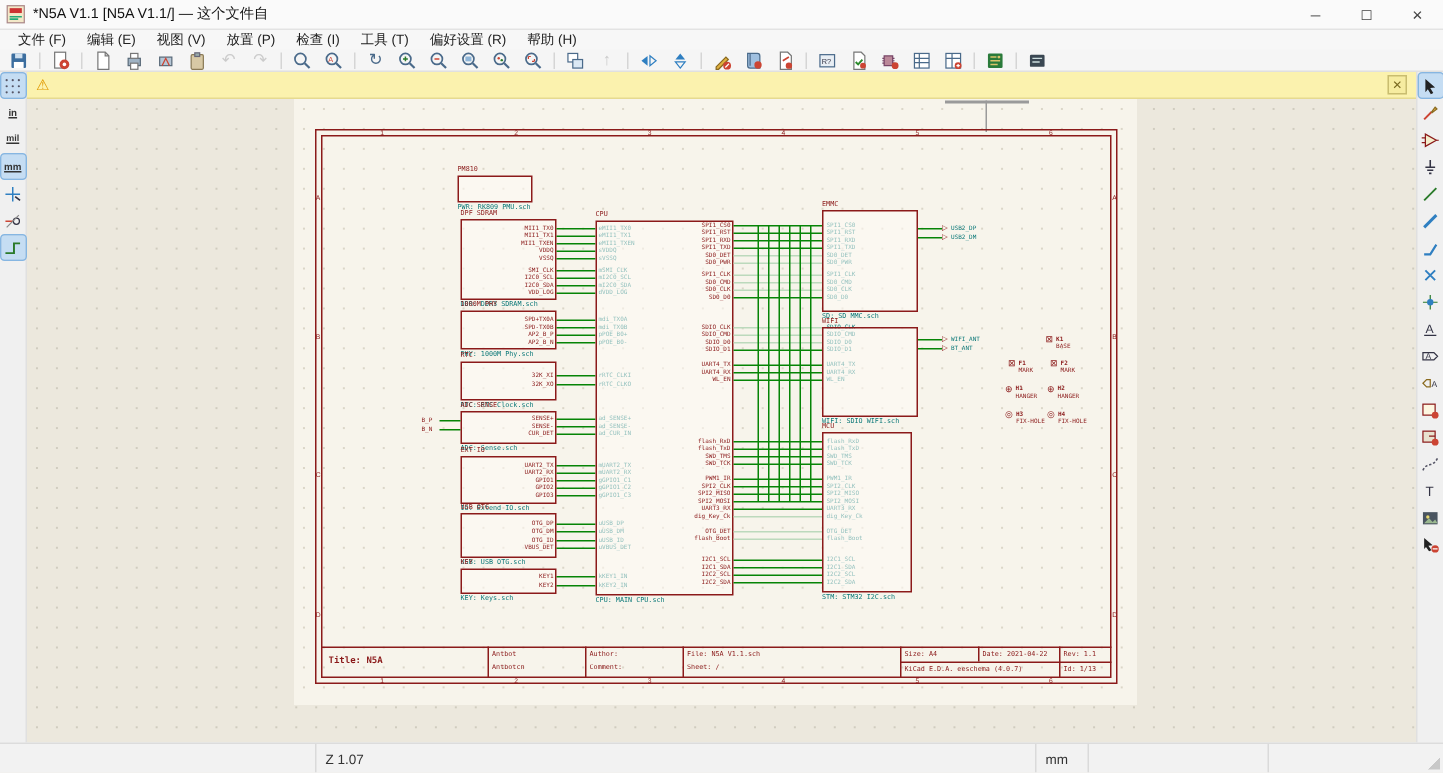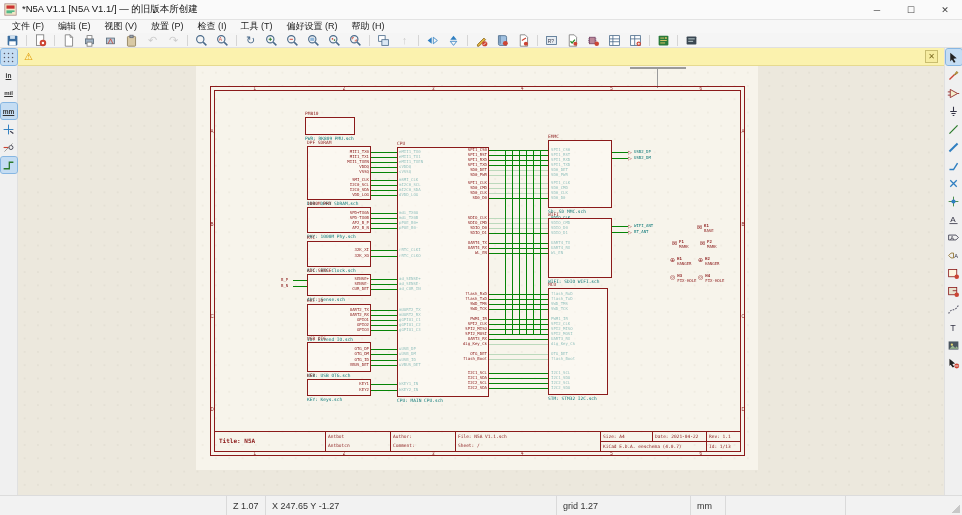--- a/index.html
+++ b/index.html
@@ -56,21 +56,21 @@
 </style>
 </head>
 <body>
 
 <div class="titlebar">
   <svg class="appicon" viewBox="0 0 16 16">
       <rect x="1" y="1" width="14" height="14" fill="#f3e8c8" stroke="#a88"></rect>
       <rect x="3" y="3" width="10" height="4" fill="#c33"></rect>
       <path d="M3 10h10M3 12h7" stroke="#2a7" stroke-width="1.3" fill="none"></path>
     </svg>
-  <span>*N5A V1.1 [N5A V1.1/] — 的旧版本所创建</span>
+  <span>*N5A V1.1 [N5A V1.1/] — 这个文件自</span>
   <div class="wbtns">
     <div class="wbtn">─</div>
     <div class="wbtn">☐</div>
     <div class="wbtn">✕</div>
   </div>
 </div>
 
 <div class="menubar" id="menubar">
     <span class="menuitem">文件 (F)</span>
     <span class="menuitem">编辑 (E)</span>
@@ -761,20 +761,18 @@
         <svg viewBox="0 0 16 16" width="13" height="13">
           <path d="M3 2l7 6-3.5.5L9 12l-2 1-2.5-3.5L3 11z" fill="#222"></path>
           <circle cx="12" cy="11" r="3" fill="#c43"></circle>
           <path d="M10 11h4" stroke="#fff"></path>
         </svg>
       </div>
     </div>
 </div>
 
 <div class="statusbar">
-  <div class="scell" style="left:210px;width:55px;margin-left:16px;">Z 1.07</div>
-  <div class="scell" style="left:265px;width:114px;">X 247.65  Y -1.27</div>
-  <div class="scell" style="left:556px;width:134px;">grid 1.27</div>
+  <div class="scell" style="left:210px;width:55px;">Z 1.07</div>
   <div class="scell" style="left:690px;width:35px;">mm</div>
   <div class="scell" style="left:725px;width:120px;"></div>
   <div class="scell" style="left:845px;width:117px;"></div>
   <div class="grip"></div>
 </div>
 
 </body></html>

